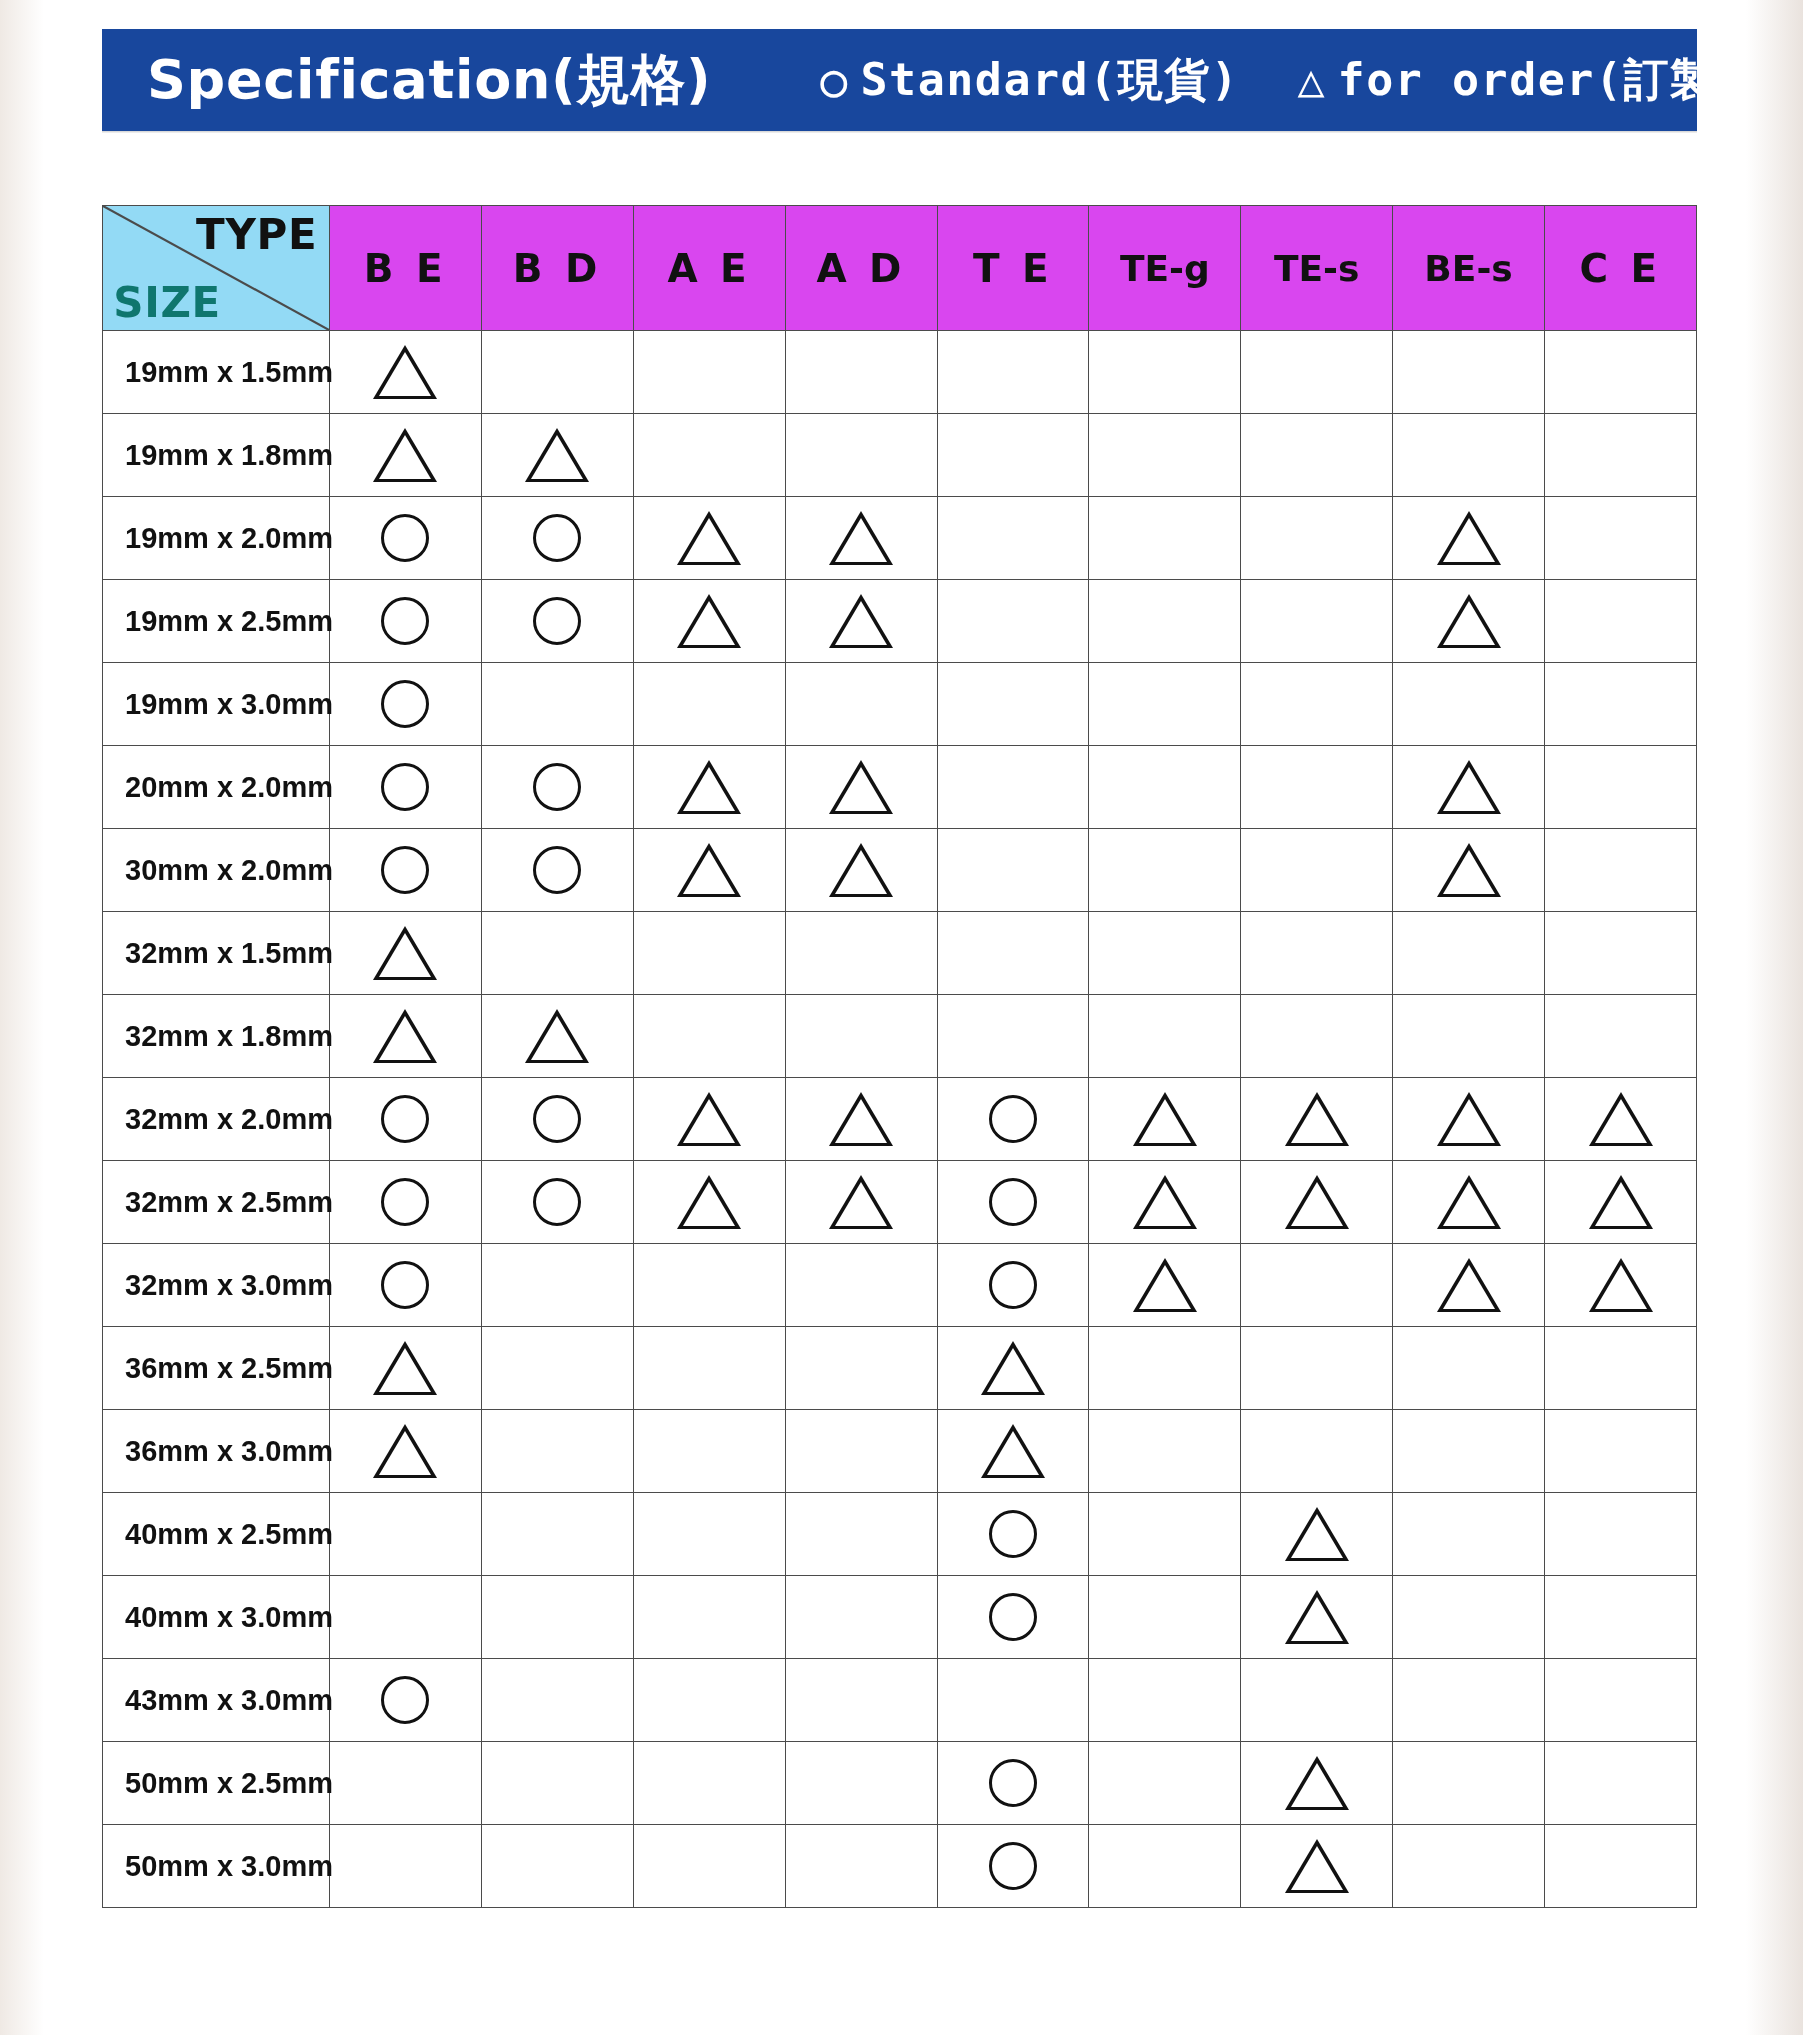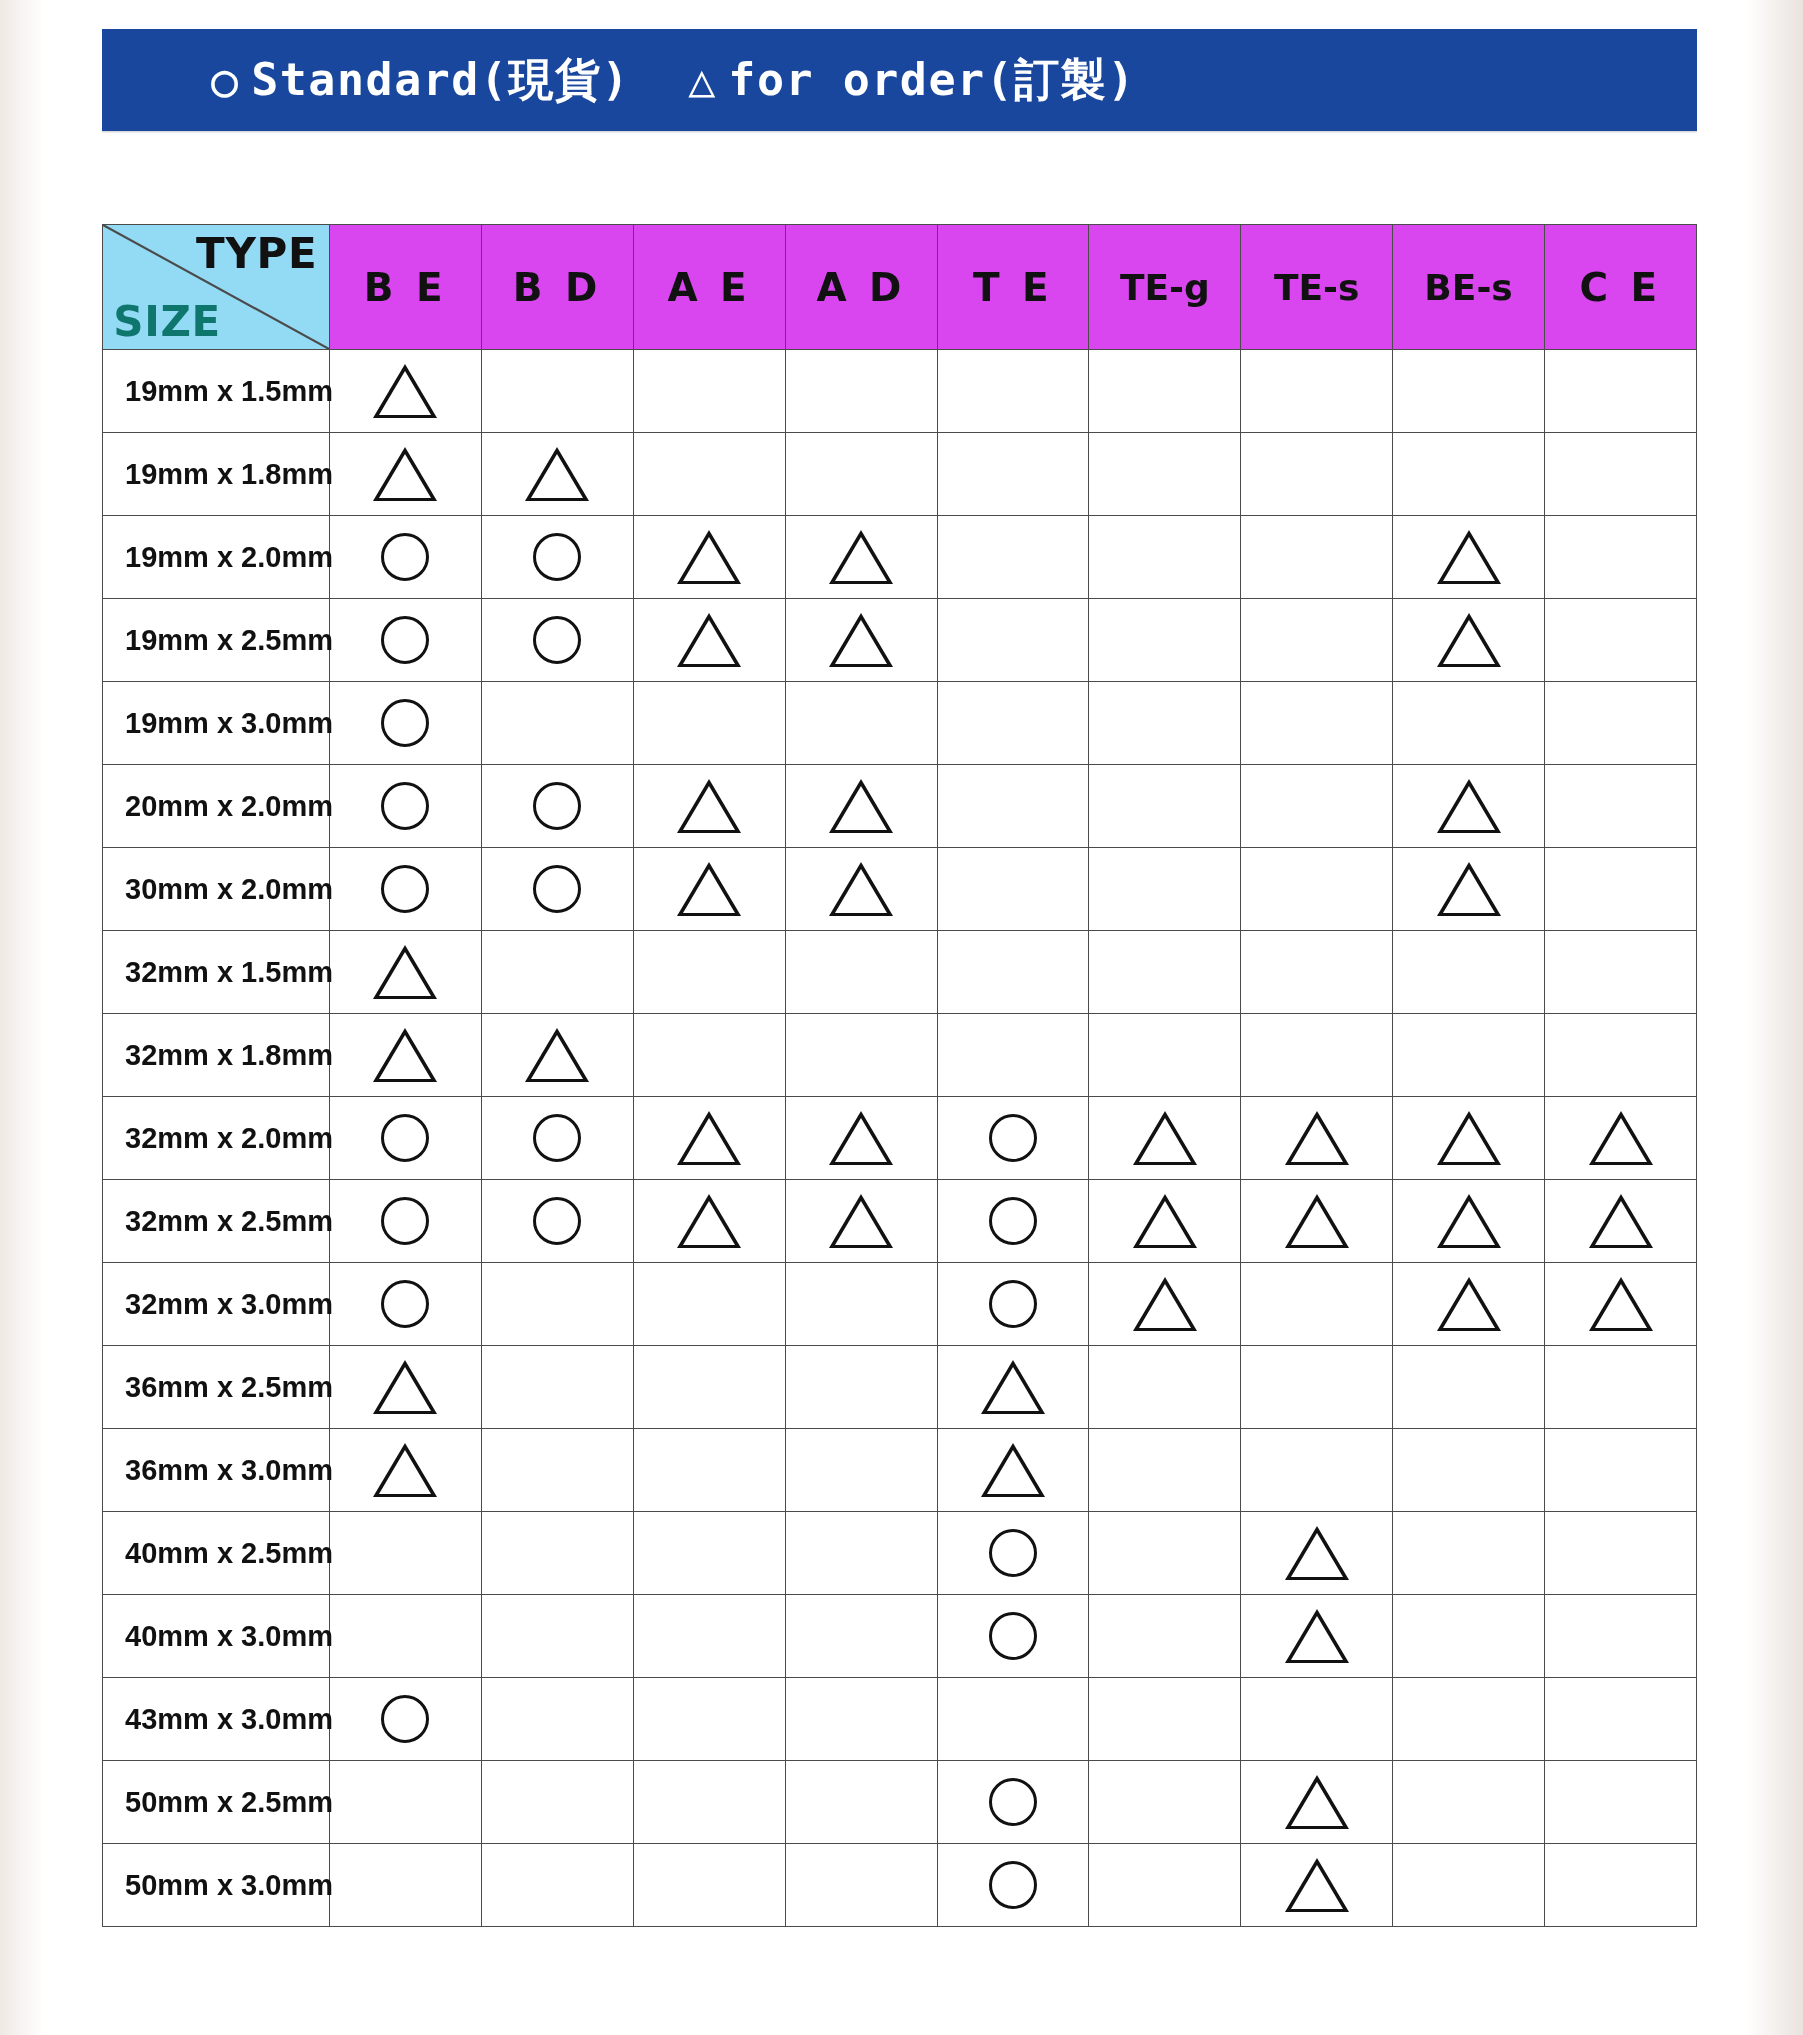--- a/index.html
+++ b/index.html
@@ -70,21 +70,21 @@
     display: inline-block;
     margin-right: 11.6px;
     font-size: 45px;
     line-height: 1;
   }
 
   
   .table-wrap {
     position: absolute;
     left: 102px;
-    top: 224px;
+    top: 205px;
     width: 1391px;
   }
   table.spec {
     border-collapse: collapse;
     width: 1595px;
     table-layout: fixed;
   }
   table.spec td, table.spec th {
     border: 1.5px solid #4b4b4b;
     padding: 0;
@@ -184,20 +184,21 @@
   }
 </style>
 </head>
 <body>
 
 <div class="page"></div>
 
 <div class="sheet">
 
   <div class="banner">
+    <div class="banner-title">Specification(規格)</div>
     <div class="legend">
       <div class="legend-item">
         <span class="legend-glyph">○</span>
         <span>Standard(現貨)</span>
       </div>
       <div class="legend-item">
         <span class="legend-glyph">△</span>
         <span>for order(訂製)</span>
       </div>
     </div>

